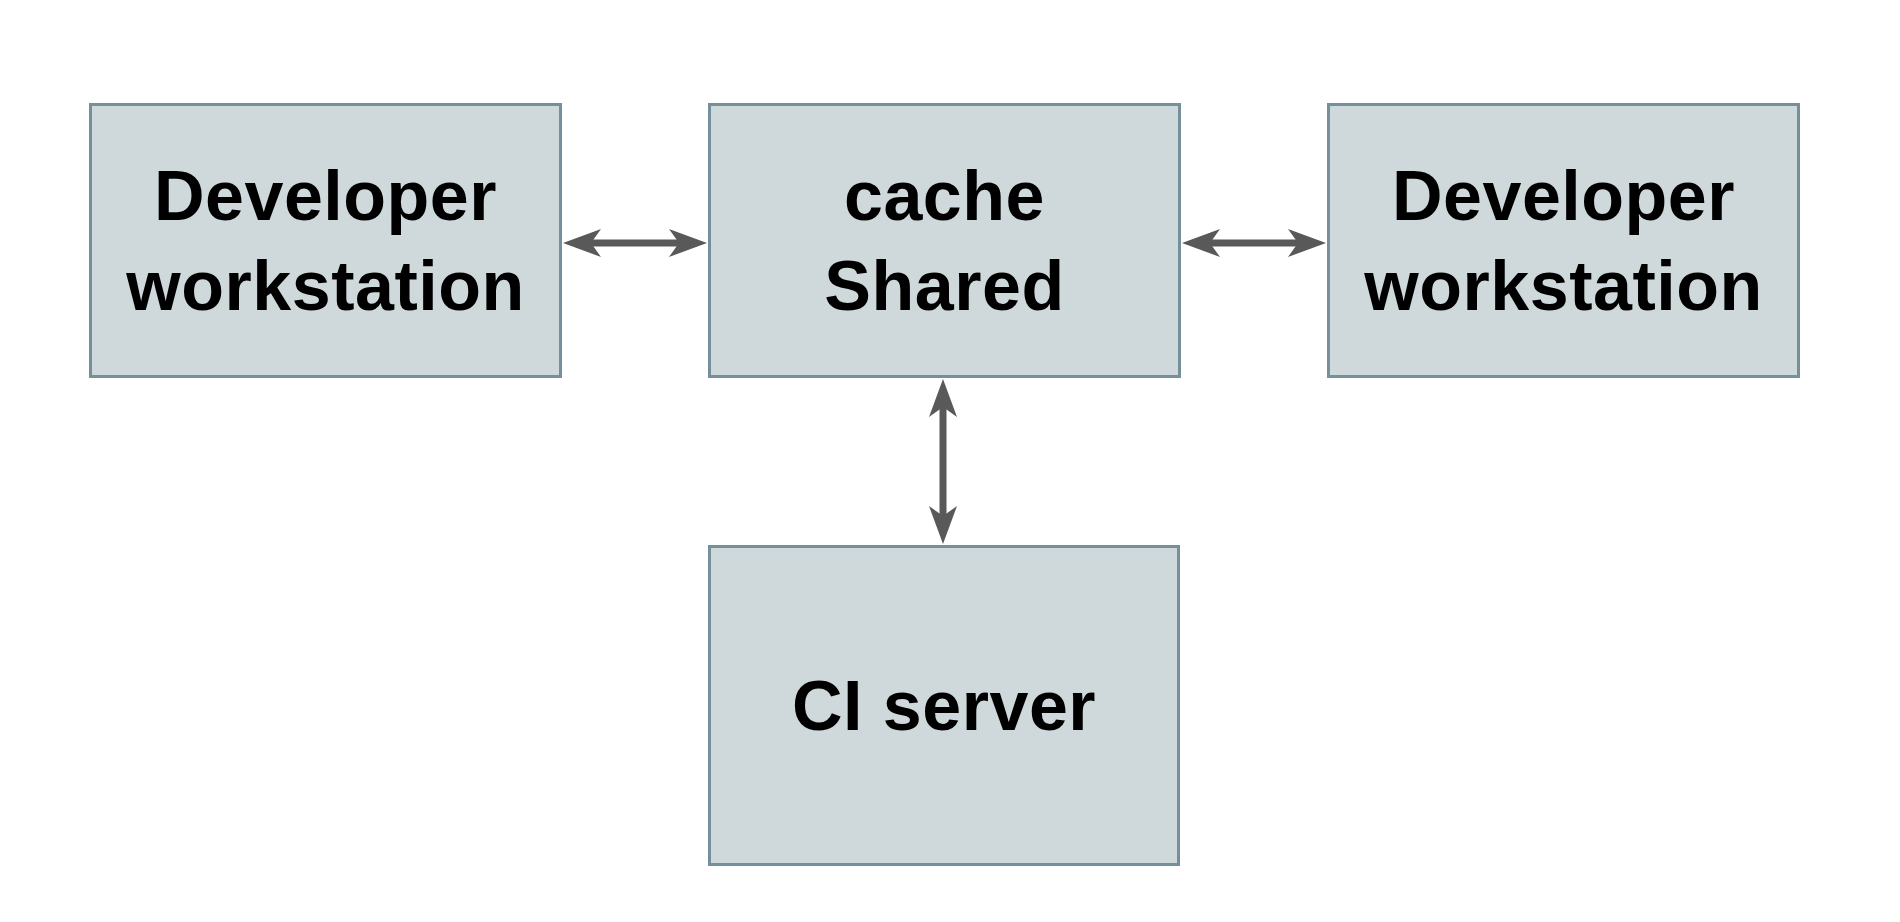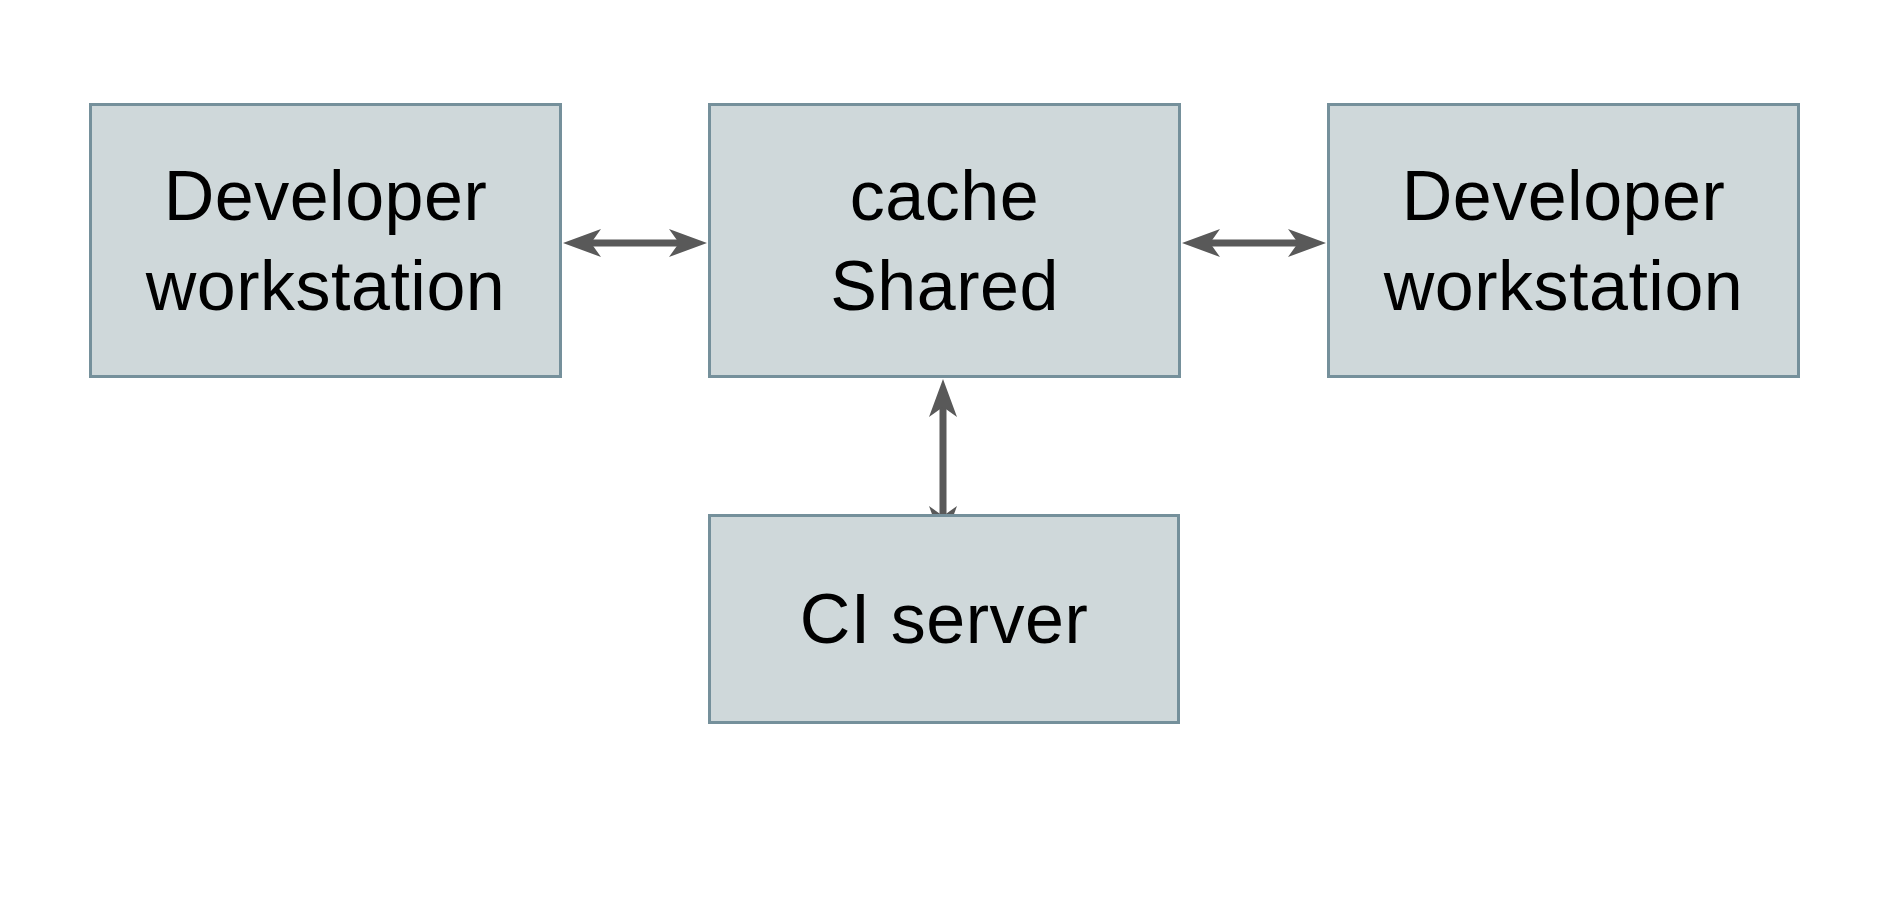--- a/index.html
+++ b/index.html
@@ -7,41 +7,42 @@
     padding: 0;
     background: #ffffff;
   }
   .canvas {
     position: relative;
     width: 1900px;
     height: 922px;
     background: #ffffff;
     overflow: hidden;
     font-family: "Liberation Sans", "DejaVu Sans", sans-serif;
+    font-weight: bold;
   }
   .node {
     position: absolute;
     box-sizing: border-box;
     background: #cfd8da;
     border: 3px solid #75909b;
     display: flex;
     align-items: center;
     justify-content: center;
     text-align: center;
   }
   .node .label {
     color: #000000;
     font-size: 70px;
     line-height: 90px;
     letter-spacing: 0.5px;
   }
   .node-dev-left  { left: 89px;   top: 103px; width: 473px; height: 275px; }
   .node-shared    { left: 708px;  top: 103px; width: 473px; height: 275px; }
   .node-dev-right { left: 1327px; top: 103px; width: 473px; height: 275px; }
-  .node-ci        { left: 708px;  top: 514px; width: 472px; height: 210px; }
+  .node-ci        { left: 708px;  top: 545px; width: 472px; height: 321px; }
   .arrows {
     position: absolute;
     left: 0;
     top: 0;
     width: 1900px;
     height: 922px;
     pointer-events: none;
   }
   .arrow-shape { fill: #595959; }
 </style>

